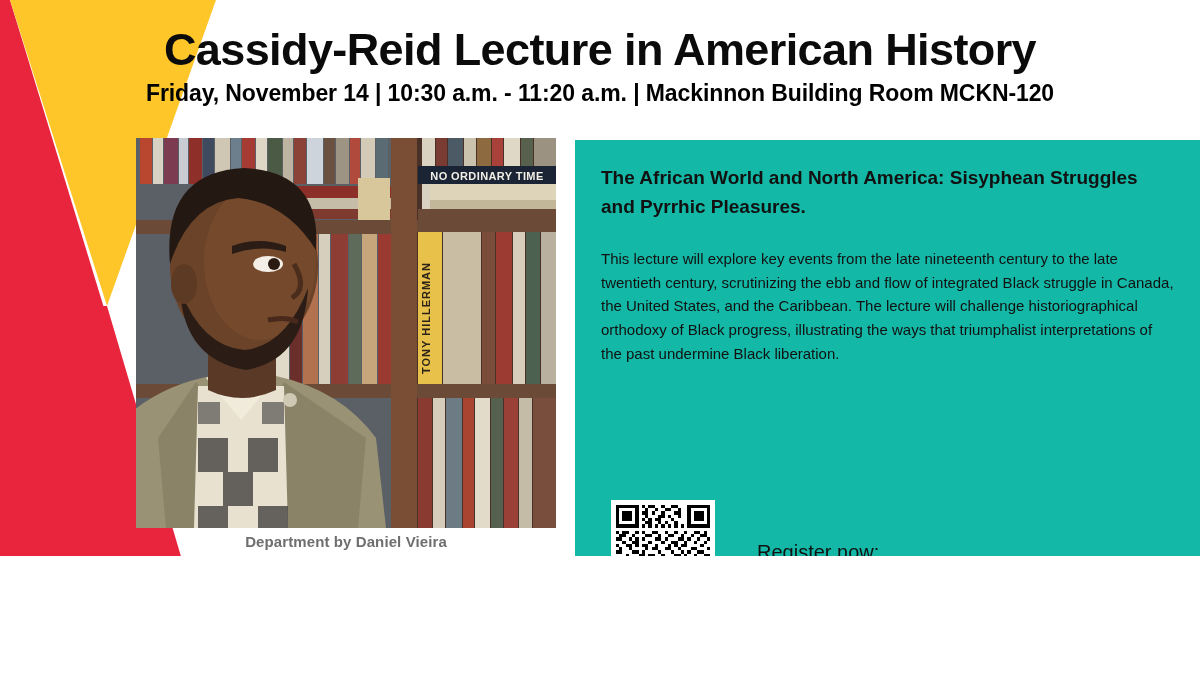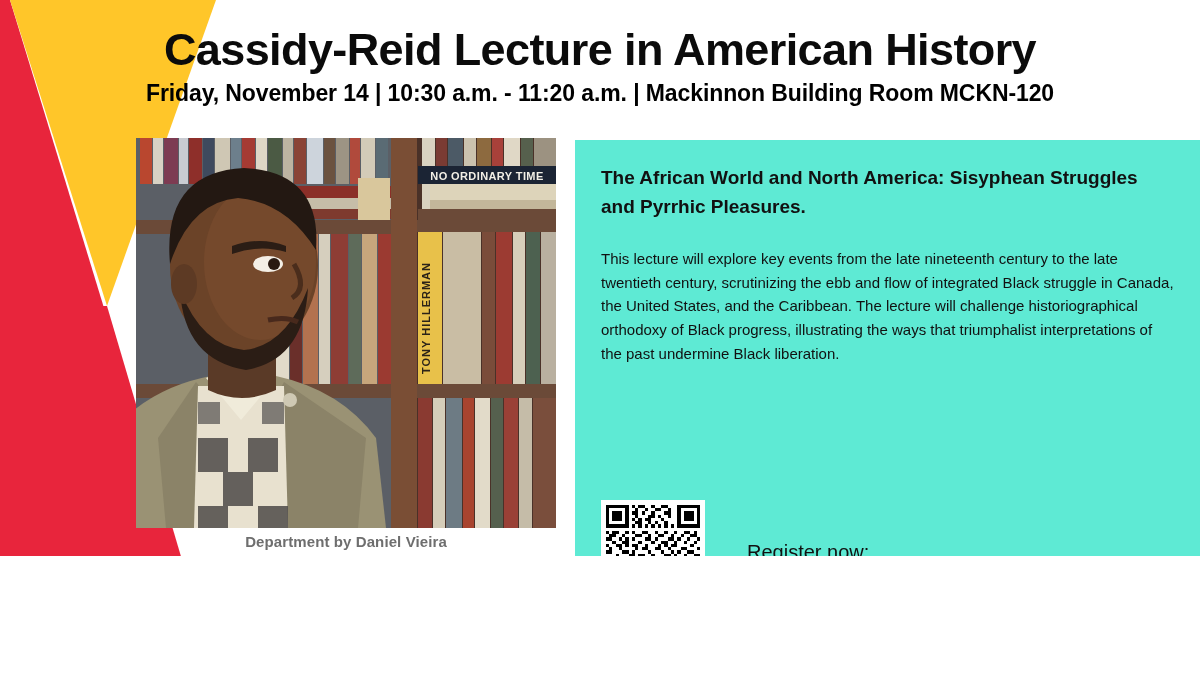--- a/index.html
+++ b/index.html
@@ -126,21 +126,21 @@
     white-space: nowrap;
   }
 
   
   .panel {
     position: absolute;
     left: 575px;
     top: 140px;
     width: 625px;
     height: 508px;
-    background: #5eead4;
+    background: #14b8a6;
   }
   .panel-inner {
     padding: 24px 26px 0 26px;
   }
   .abstract-title {
     font-size: 19px;
     font-weight: 700;
     color: #111111;
     line-height: 1.5;
     margin: 0;
@@ -151,21 +151,21 @@
     font-weight: 400;
     color: #111111;
     line-height: 1.58;
     margin: 26px 0 0 0;
     max-width: 580px;
   }
 
   
   .register {
     position: absolute;
-    left: 26px;
+    left: 36px;
     top: 360px;
     display: flex;
     align-items: center;
   }
   .qr {
     width: 104px;
     height: 104px;
     background: #ffffff;
     padding: 5px;
     box-sizing: border-box;

